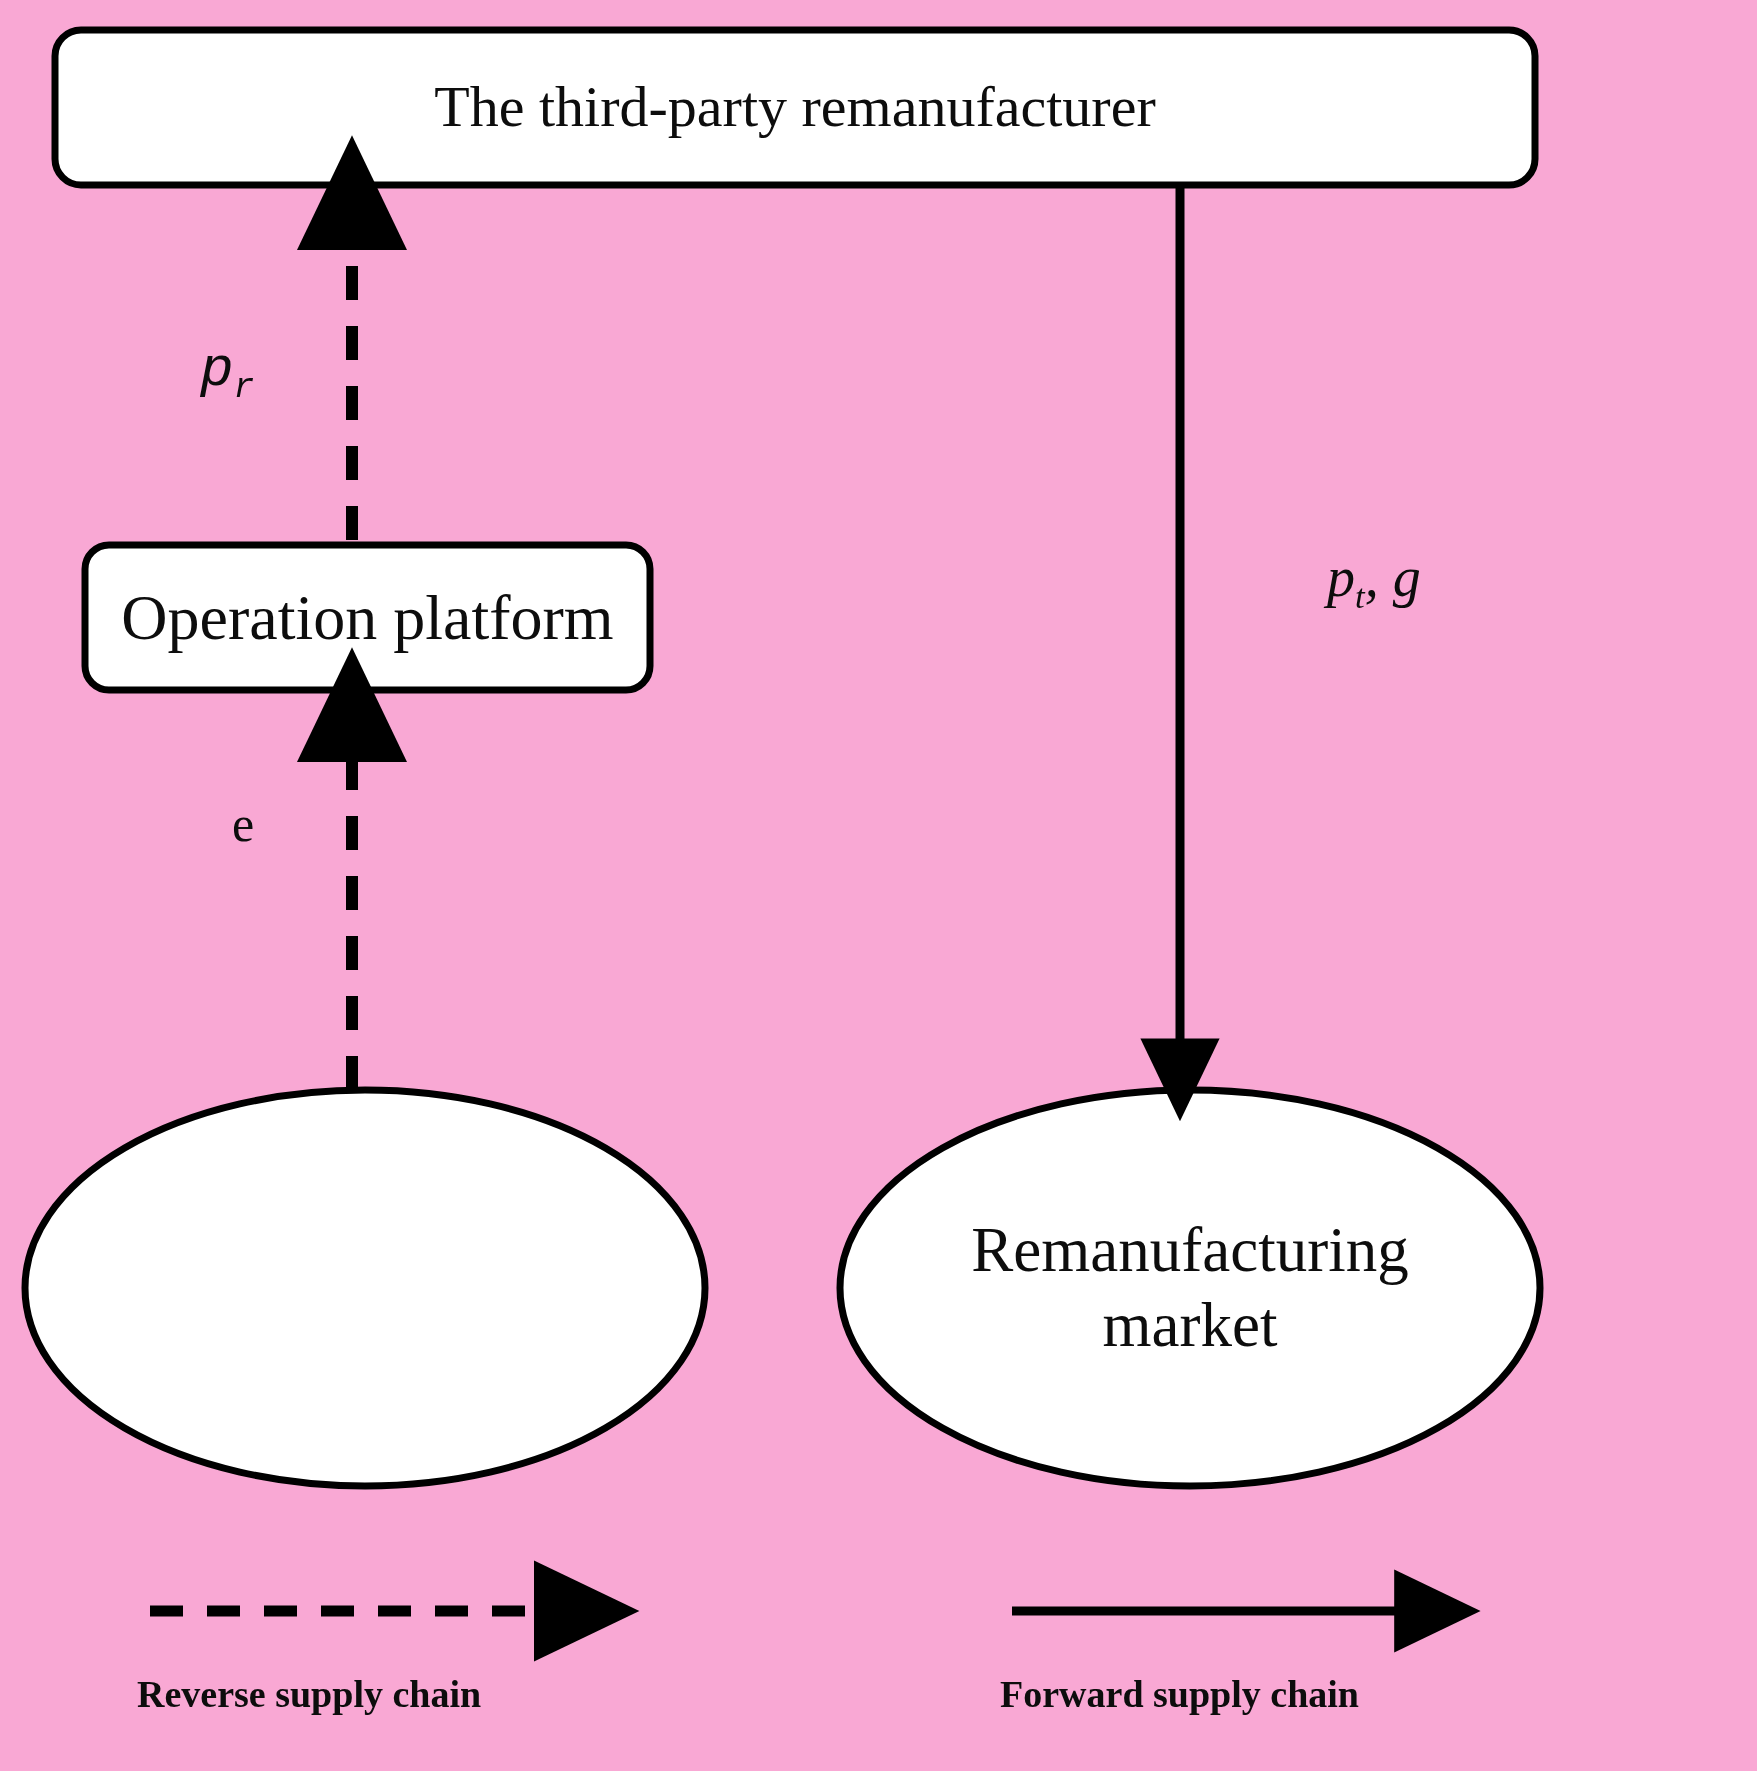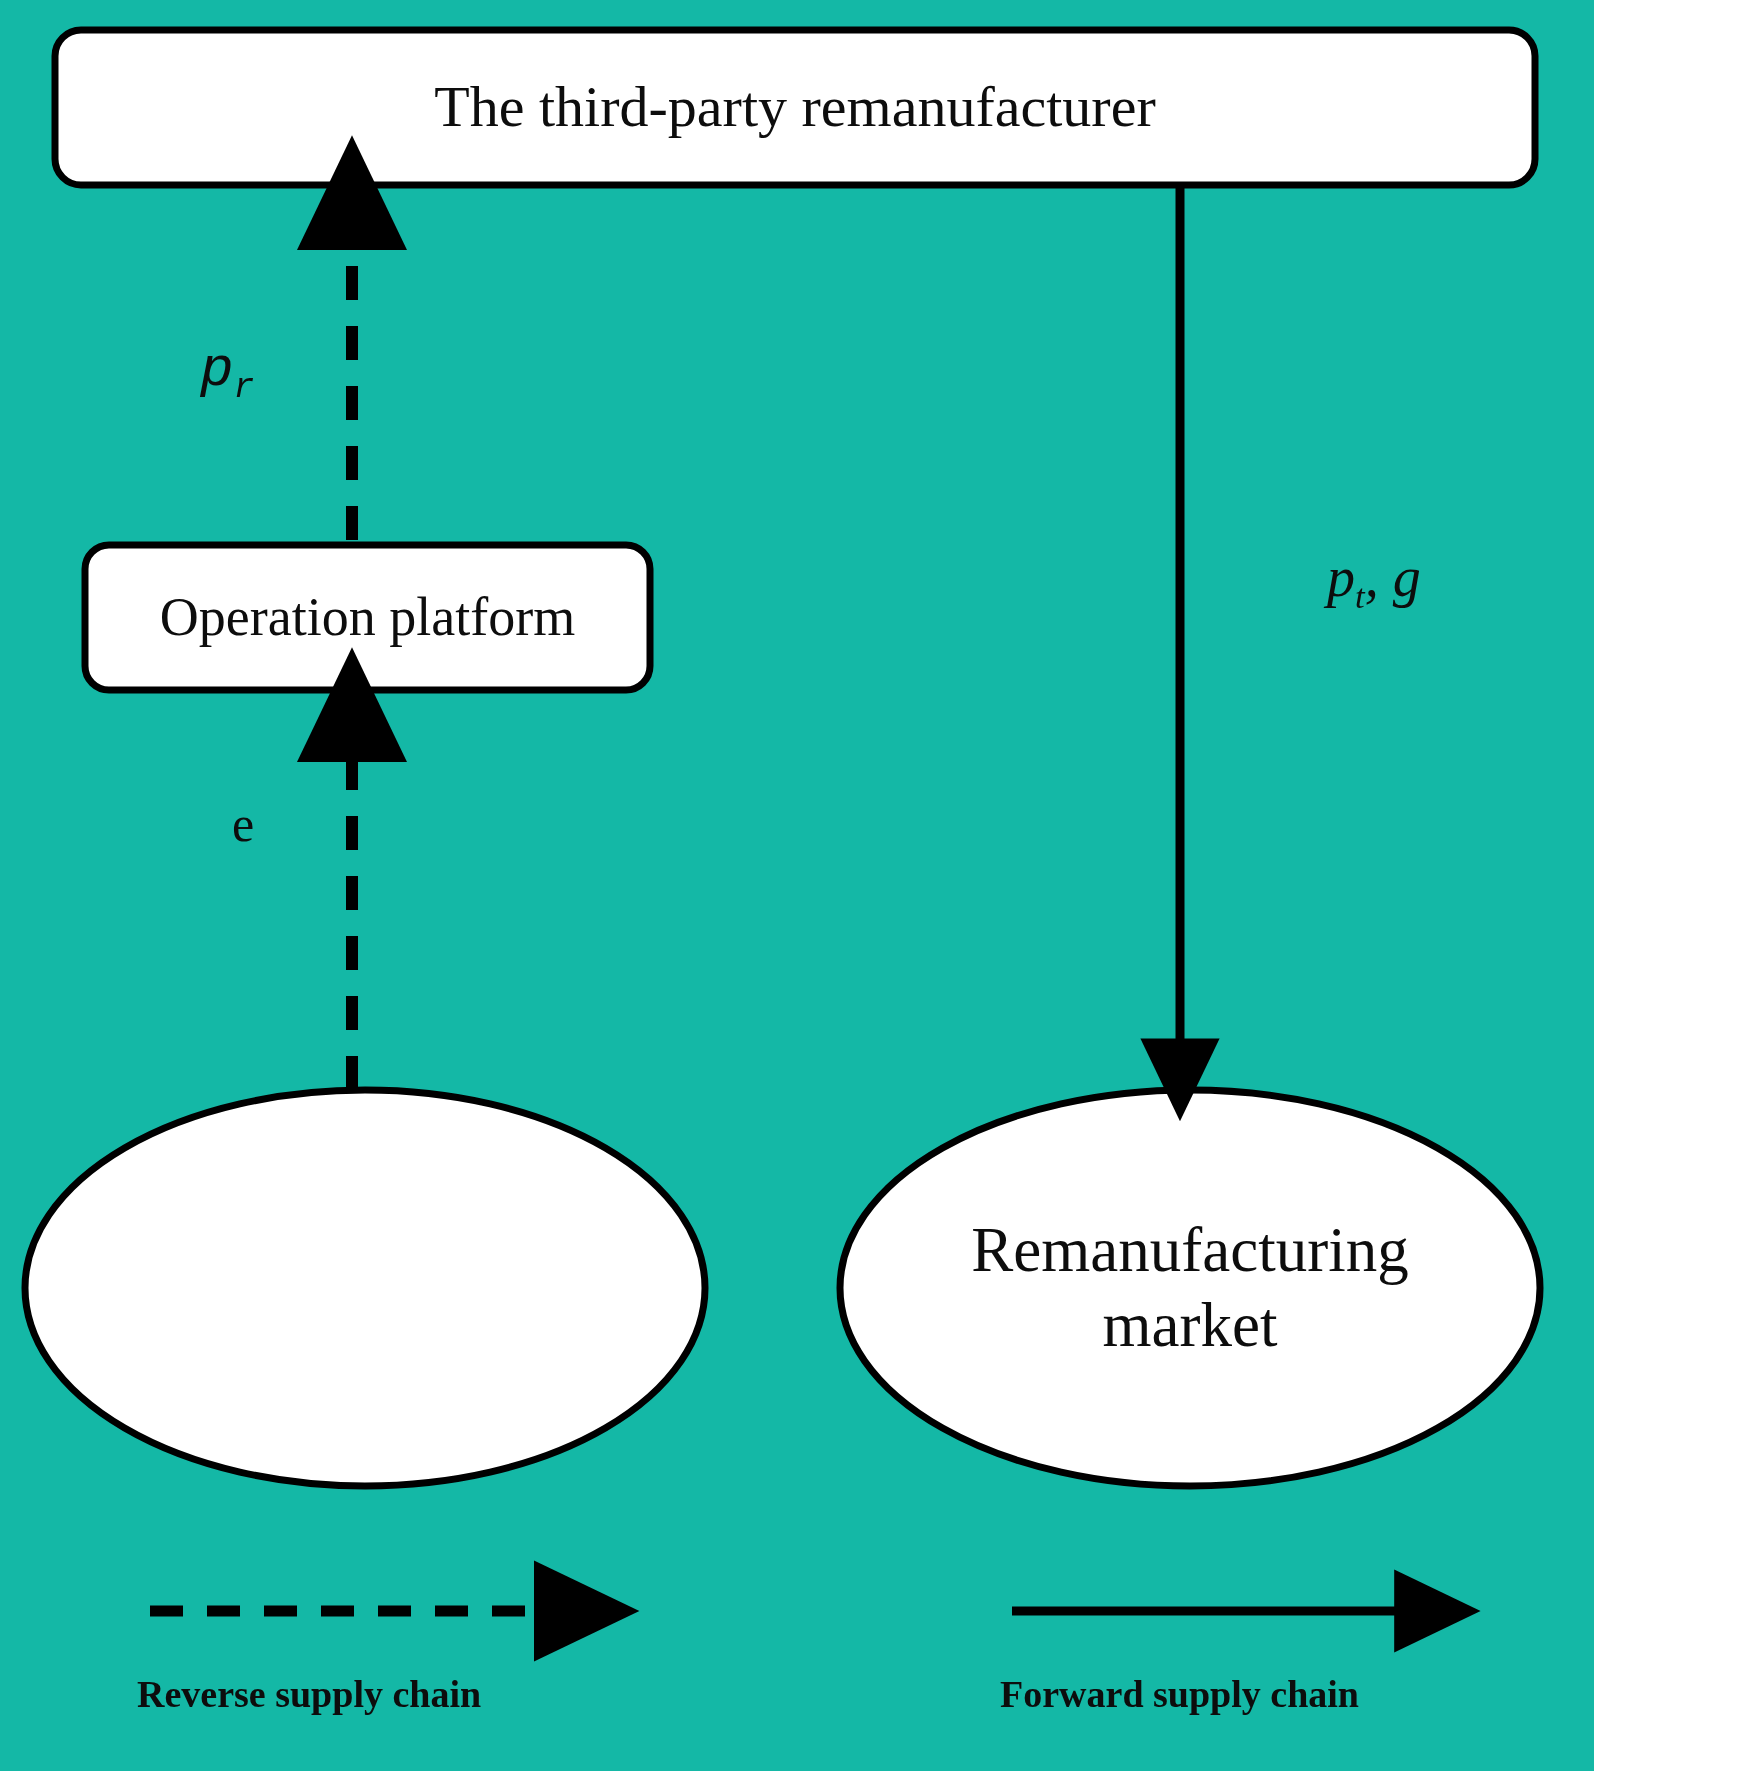--- a/index.html
+++ b/index.html
@@ -6,23 +6,23 @@
     margin: 0;
     padding: 0;
     background: #ffffff;
   }
   body {
     font-family: "Liberation Serif", "DejaVu Serif", serif;
     color: #000000;
   }
   #canvas {
     position: relative;
-    width: 1594px;
+    width: 1757px;
     height: 1771px;
-    background: #14b8a6;
+    background: #f9a8d4;
     overflow: hidden;
   }
   #svg-layer {
     position: absolute;
     left: 0;
     top: 0;
     width: 1757px;
     height: 1771px;
   }
 
@@ -46,21 +46,21 @@
     height: 155px;
     font-size: 58px;
   }
 
   
   #label-operation-platform {
     left: 85px;
     top: 545px;
     width: 565px;
     height: 145px;
-    font-size: 54px;
+    font-size: 64px;
   }
 
   
   #label-used-bikes {
     left: 25px;
     top: 1095px;
     width: 680px;
     height: 385px;
     font-size: 54px;
   }

